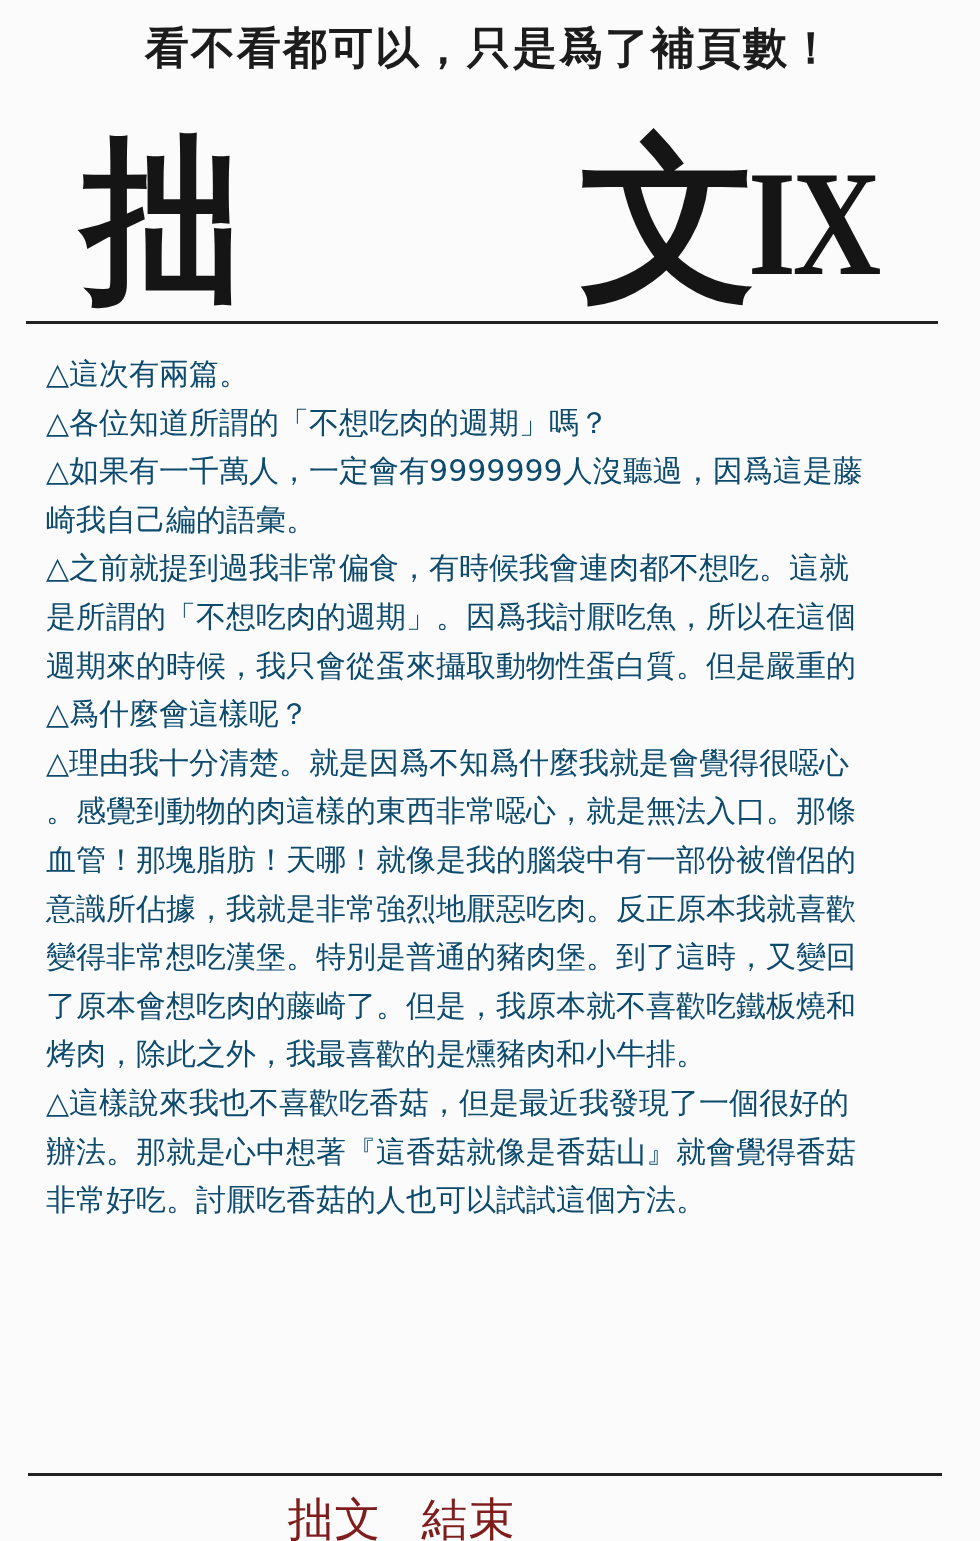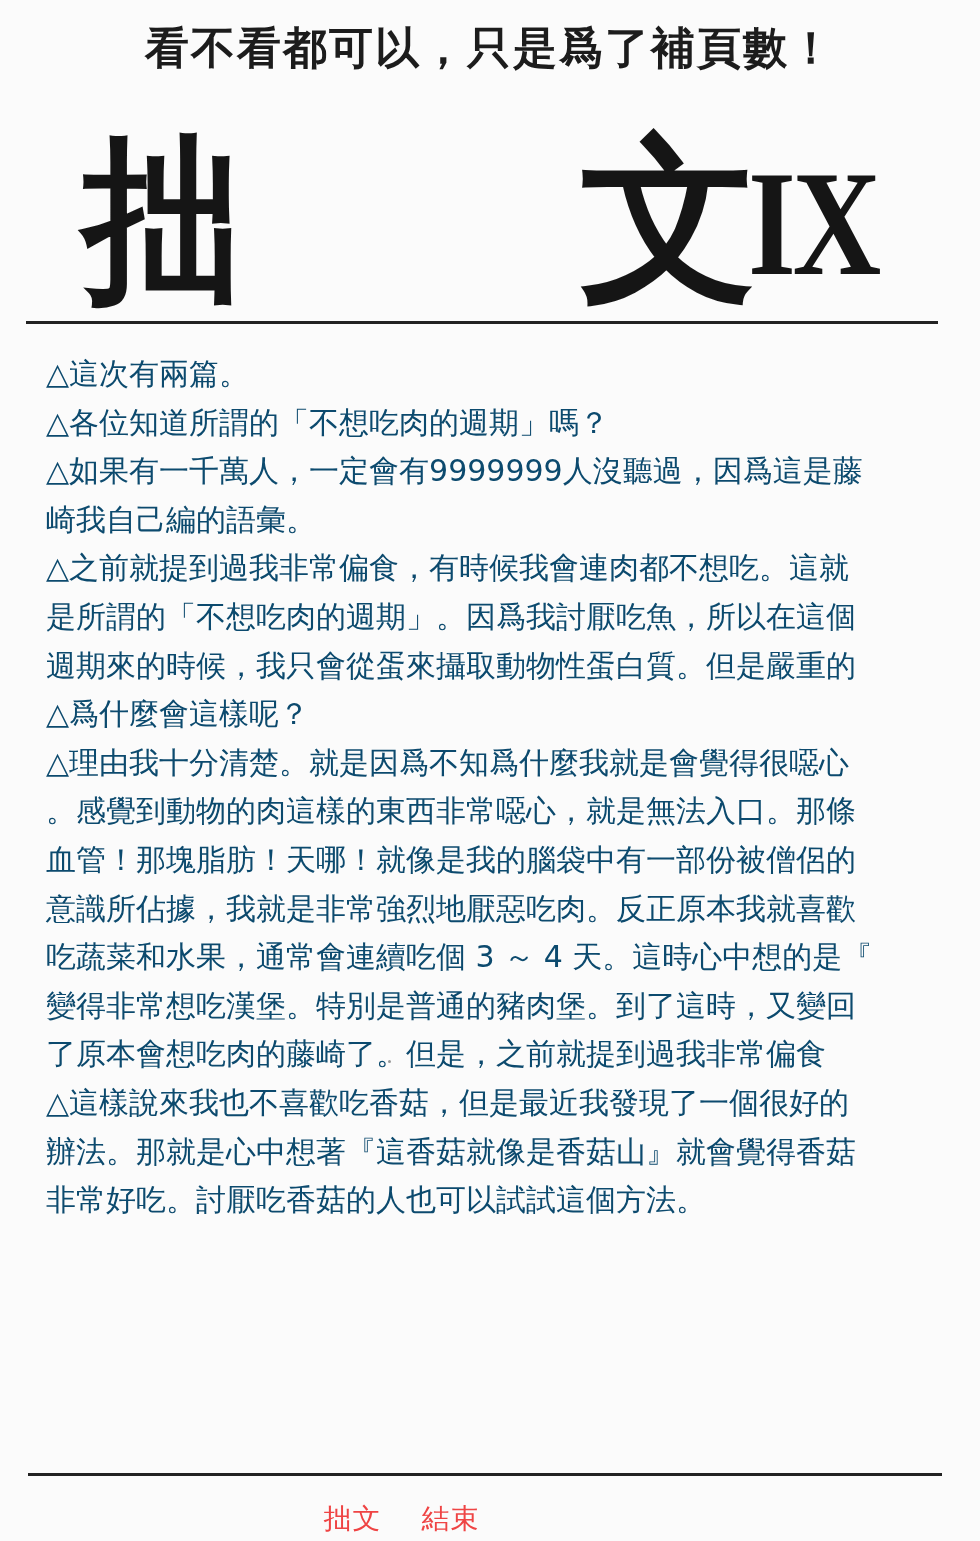--- a/index.html
+++ b/index.html
@@ -113,23 +113,23 @@
       height: 3px;
       background: #999;
       border-radius: 50%;
     }
     .end-mark {
       position: absolute;
       top: 1496px;
       left: 0;
       width: 803px;
       text-align: center;
-      font-size: 28px;
+      font-size: 46px;
       line-height: 46px;
-      color: #ef4444;
+      color: #7f1d1d;
       letter-spacing: 1px;
     }
     .end-mark .gap {
       display: inline-block;
       width: 40px;
     }
   </style>
 </head>
 <body>
 
@@ -151,23 +151,23 @@
     <span class="line">△如果有一千萬人，一定會有9999999人沒聽過，因爲這是藤</span>
     <span class="line">崎我自己編的語彙。</span>
     <span class="line">△之前就提到過我非常偏食，有時候我會連肉都不想吃。這就</span>
     <span class="line">是所謂的「不想吃肉的週期」。因爲我討厭吃魚，所以在這個</span>
     <span class="line">週期來的時候，我只會從蛋來攝取動物性蛋白質。但是嚴重的</span>
     <span class="line">△爲什麼會這樣呢？</span>
     <span class="line">△理由我十分清楚。就是因爲不知爲什麼我就是會覺得很噁心</span>
     <span class="line">。感覺到動物的肉這樣的東西非常噁心，就是無法入口。那條</span>
     <span class="line">血管！那塊脂肪！天哪！就像是我的腦袋中有一部份被僧侶的</span>
     <span class="line">意識所佔據，我就是非常強烈地厭惡吃肉。反正原本我就喜歡</span>
-    <span class="line">吃蔬菜和水果，通常會連續吃個 3 ～ 4 天。這時心中想的是『</span>
     <span class="line">變得非常想吃漢堡。特別是普通的豬肉堡。到了這時，又變回</span>
-    <span class="line">了原本會想吃肉的藤崎了。但是，之前就提到過我非常偏食</span>
+    <span class="line">了原本會想吃肉的藤崎了。但是，我原本就不喜歡吃鐵板燒和</span>
+    <span class="line">烤肉，除此之外，我最喜歡的是燻豬肉和小牛排。</span>
     <span class="line">△這樣說來我也不喜歡吃香菇，但是最近我發現了一個很好的</span>
     <span class="line">辦法。那就是心中想著『這香菇就像是香菇山』就會覺得香菇</span>
     <span class="line">非常好吃。討厭吃香菇的人也可以試試這個方法。</span>
   </div>
 
   <div class="stray-mark"></div>
 
   <div class="rule rule-bottom"></div>
 
   <div class="end-mark">

